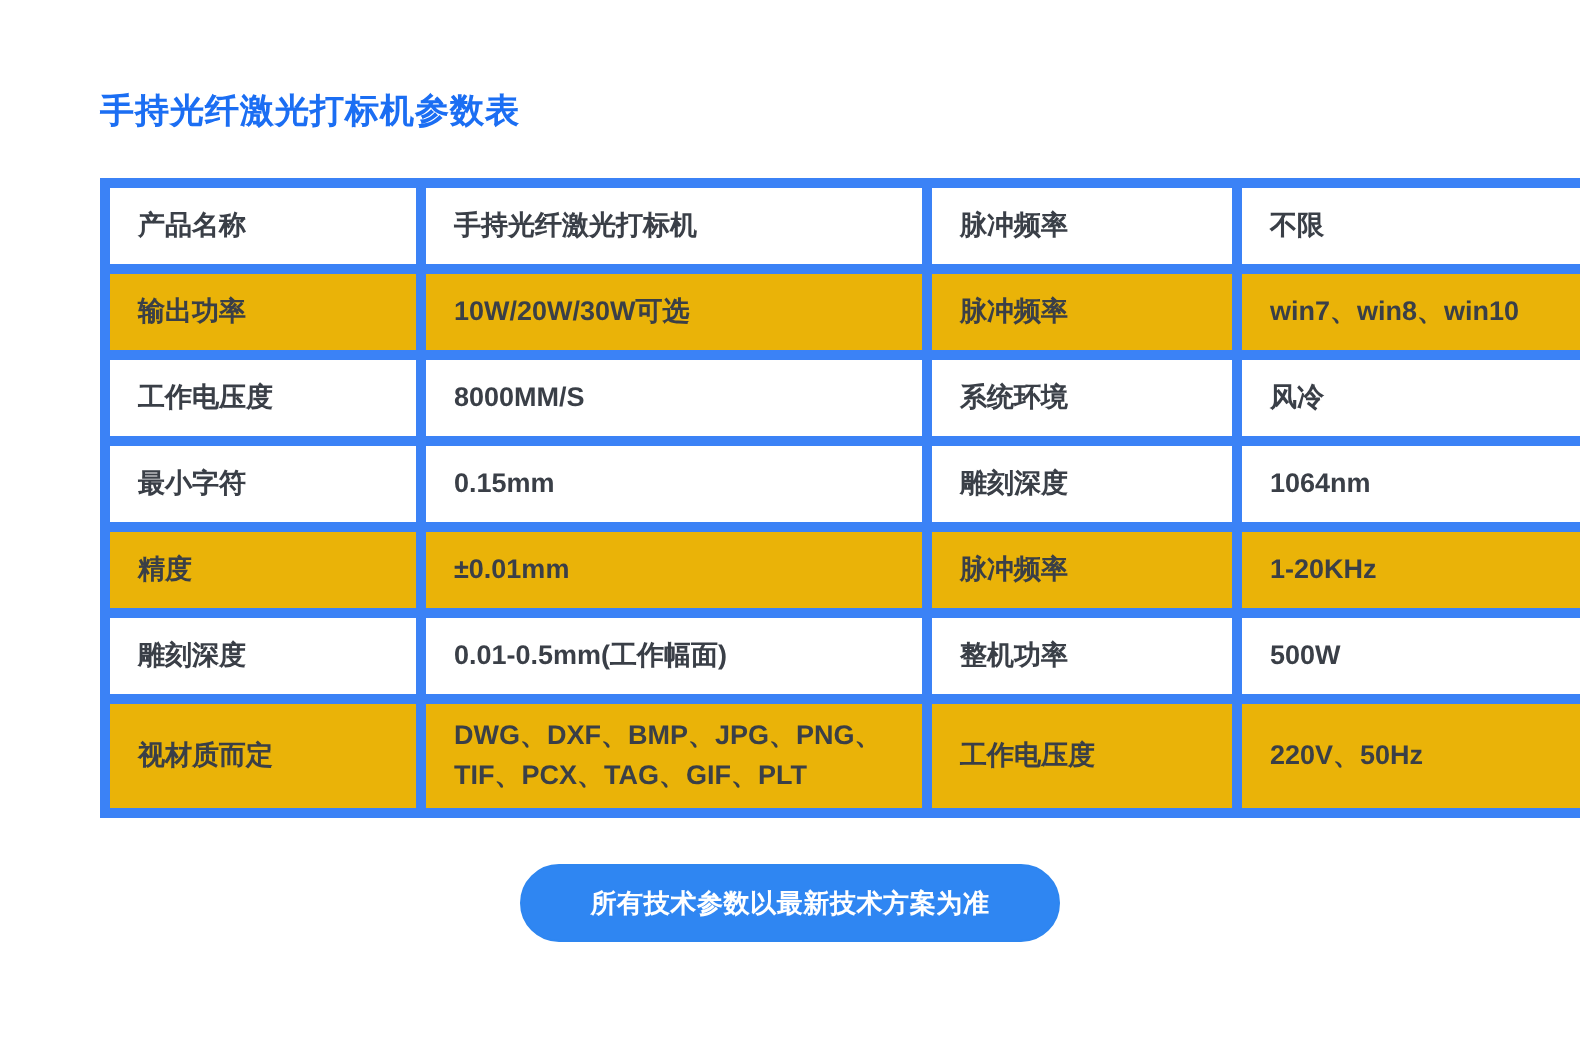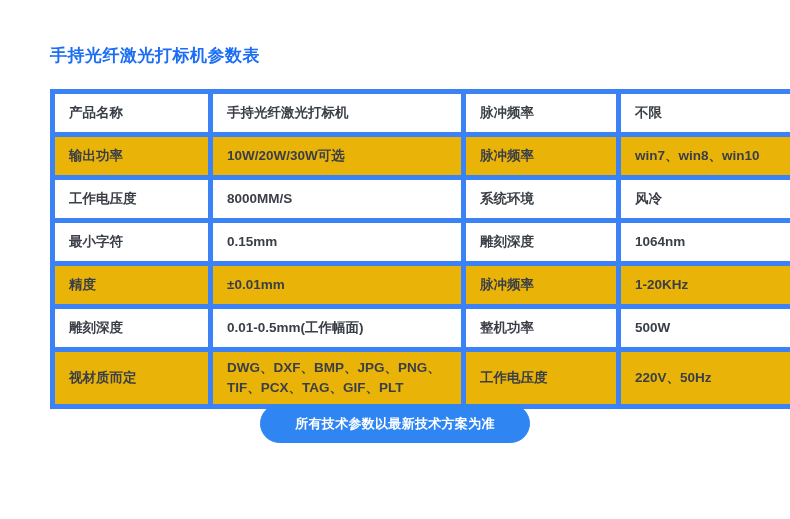--- a/index.html
+++ b/index.html
@@ -62,21 +62,21 @@
   .spec-table tr td.value2 {
     width: 185px;
   }
   .spec-table tr.tall td {
     height: 52px;
   }
   .footnote {
     position: absolute;
     left: 50%;
     transform: translateX(-50%);
-    top: 404px;
+    top: 432px;
     width: 270px;
     height: 39px;
     border: 1px solid #2e86f0;
     border-radius: 20px;
     background: #2f86f2;
     color: #ffffff;
     font-size: 13px;
     font-weight: bold;
     display: flex;
     align-items: center;

